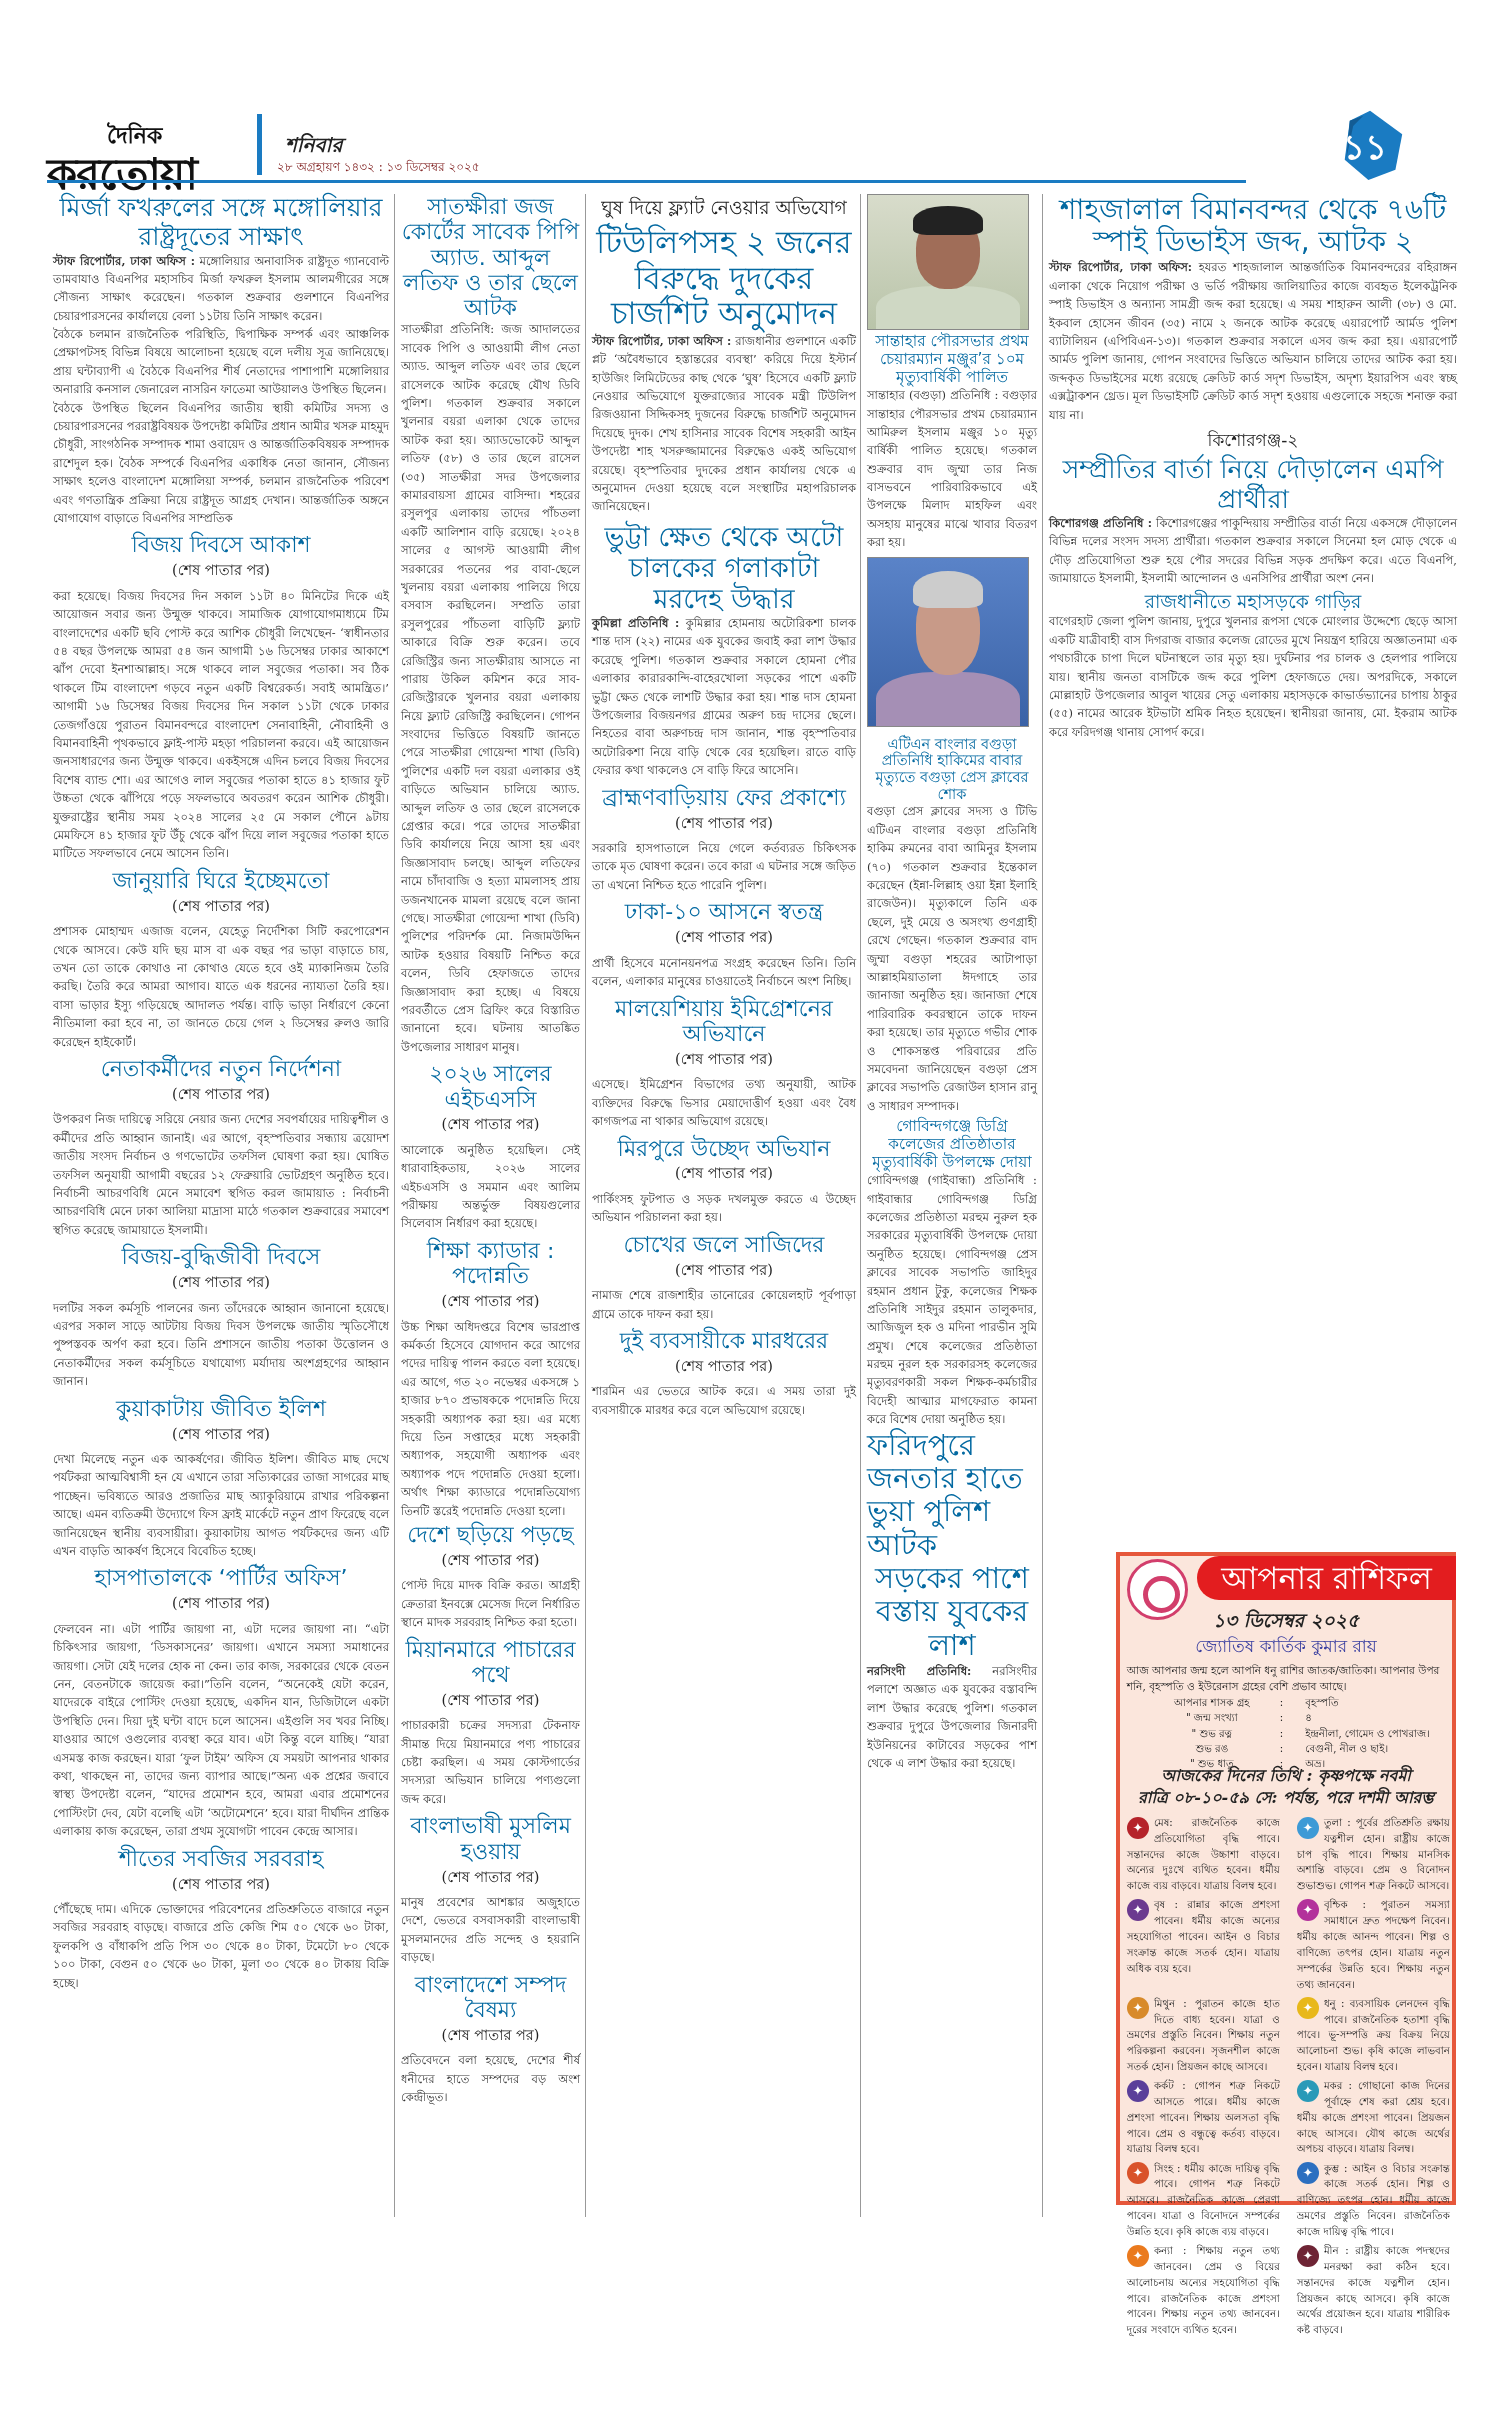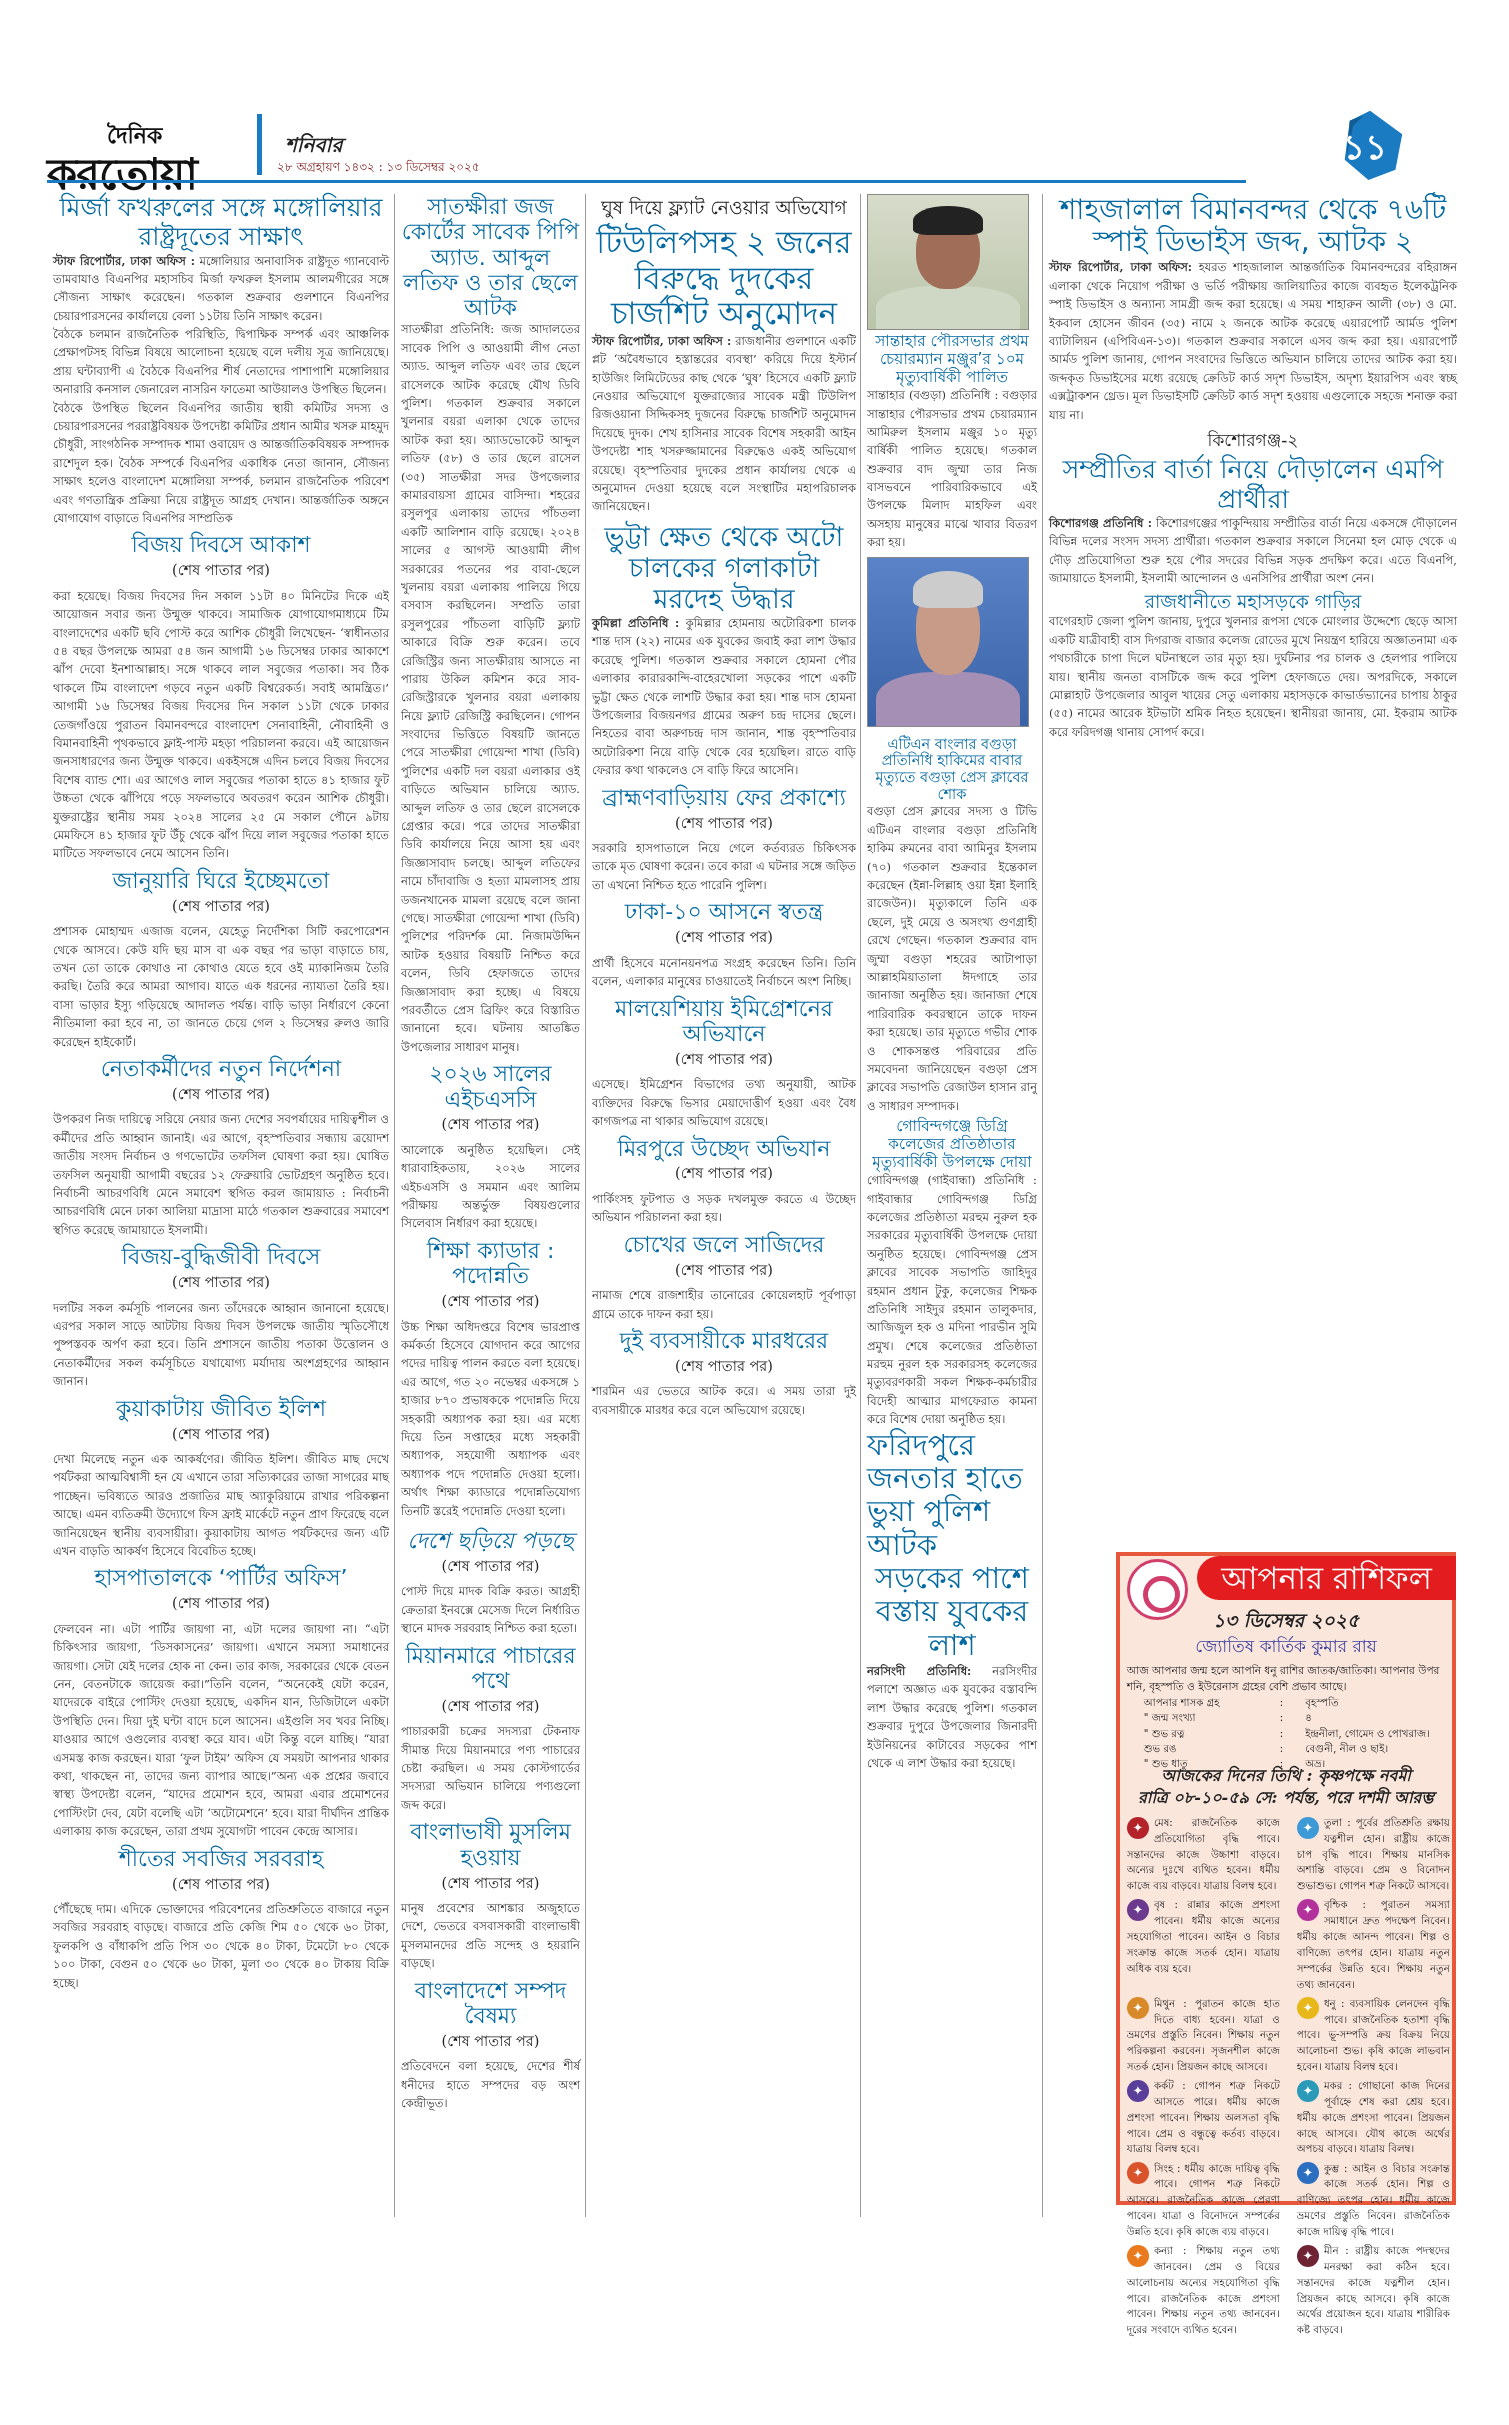--- a/index.html
+++ b/index.html
@@ -33,21 +33,21 @@
   .photo.blue .shirt { background: #a58fb5; }
   .rashi { position: absolute; left: 1116px; top: 1552px; width: 340px; height: 653px; border: 4.3px solid #e6573b; background: #fbe6dc; }
   .rashi-head { position: absolute; left: 77px; top: 0; width: 259px; height: 44px; background: #e31d1f; border-radius: 25.5px 0 0 25.5px; color: #fff; font-size: 31px; text-align: center; line-height: 44px; font-family: "DejaVu Sans", sans-serif; }
   .wheel { position: absolute; left: 6.8px; top: 3.4px; width: 61px; height: 61px; border-radius: 50%; border: 3.4px solid #d23e6c; background: #fff; }
   .wheel::after { content: ""; position: absolute; left: 13.6px; top: 13.6px; width: 27px; height: 27px; border-radius: 50%; border: 5.1px solid #d23e6c; }
   .r-date { position: absolute; left: 0; top: 51px; width: 100%; text-align: center; font-size: 18.7px; font-weight: bold; font-style: italic; }
   .r-author { position: absolute; left: 0; top: 77px; width: 100%; text-align: center; font-size: 17px; color: #3a3fa0; }
   .r-intro { position: absolute; left: 6.8px; top: 106px; width: 323px; font-size: 10.6px; line-height: 1.55; }
   .r-table { position: absolute; left: 6.8px; top: 139px; width: 323px; font-size: 10.2px; line-height: 1.5; }
   .r-table div { display: flex; }
-  .r-table .k { width: 153px; padding-left: 17px; }
+  .r-table .k { width: 153px; padding-left: 17px; text-align: center; }
   .r-table .c { width: 25.5px; }
   .r-tithi { position: absolute; left: 0; top: 209px; width: 100%; text-align: center; font-size: 16px; font-weight: bold; font-style: italic; line-height: 1.35; }
   .signs { position: absolute; left: 6.8px; top: 259px; width: 323px; display: grid; grid-template-columns: 1fr 1fr; column-gap: 17px; }
   .sign { font-size: 10.2px; line-height: 1.55; margin-bottom: 3.4px; text-align: justify; }
   .sign-icon { float: left; width: 22px; height: 22px; border-radius: 50%; margin: 1.7px 5.1px 0 0; color: #fff; text-align: center; line-height: 22px; font-size: 12.8px; }
   .vrule { position: absolute; width: 0.9px; background: #999; }
 </style>
 </head>
 <body>
 
@@ -101,21 +101,21 @@
 <div class="col" style="left:401px; width:179px;">
   <div class="hl hl-m">সাতক্ষীরা জজ কোর্টের সাবেক পিপি অ্যাড. আব্দুল লতিফ ও তার ছেলে আটক</div>
   <div class="body">সাতক্ষীরা প্রতিনিধি: জজ আদালতের সাবেক পিপি ও আওয়ামী লীগ নেতা অ্যাড. আব্দুল লতিফ এবং তার ছেলে রাসেলকে আটক করেছে যৌথ ডিবি পুলিশ। গতকাল শুক্রবার সকালে খুলনার বয়রা এলাকা থেকে তাদের আটক করা হয়। অ্যাডভোকেট আব্দুল লতিফ (৫৮) ও তার ছেলে রাসেল (৩৫) সাতক্ষীরা সদর উপজেলার কামারবায়সা গ্রামের বাসিন্দা। শহরের রসুলপুর এলাকায় তাদের পাঁচতলা একটি আলিশান বাড়ি রয়েছে। ২০২৪ সালের ৫ আগস্ট আওয়ামী লীগ সরকারের পতনের পর বাবা-ছেলে খুলনায় বয়রা এলাকায় পালিয়ে গিয়ে বসবাস করছিলেন। সম্প্রতি তারা রসুলপুরের পাঁচতলা বাড়িটি ফ্ল্যাট আকারে বিক্রি শুরু করেন। তবে রেজিস্ট্রির জন্য সাতক্ষীরায় আসতে না পারায় উকিল কমিশন করে সাব-রেজিস্ট্রারকে খুলনার বয়রা এলাকায় নিয়ে ফ্ল্যাট রেজিস্ট্রি করছিলেন। গোপন সংবাদের ভিত্তিতে বিষয়টি জানতে পেরে সাতক্ষীরা গোয়েন্দা শাখা (ডিবি) পুলিশের একটি দল বয়রা এলাকার ওই বাড়িতে অভিযান চালিয়ে অ্যাড. আব্দুল লতিফ ও তার ছেলে রাসেলকে গ্রেপ্তার করে। পরে তাদের সাতক্ষীরা ডিবি কার্যালয়ে নিয়ে আসা হয় এবং জিজ্ঞাসাবাদ চলছে। আব্দুল লতিফের নামে চাঁদাবাজি ও হত্যা মামলাসহ প্রায় ডজনখানেক মামলা রয়েছে বলে জানা গেছে। সাতক্ষীরা গোয়েন্দা শাখা (ডিবি) পুলিশের পরিদর্শক মো. নিজামউদ্দিন আটক হওয়ার বিষয়টি নিশ্চিত করে বলেন, ডিবি হেফাজতে তাদের জিজ্ঞাসাবাদ করা হচ্ছে। এ বিষয়ে পরবর্তীতে প্রেস ব্রিফিং করে বিস্তারিত জানানো হবে। ঘটনায় আতঙ্কিত উপজেলার সাধারণ মানুষ।</div>
   <div id="col2-stories">
       <div class="hl hl-m" style="margin-top: 5.1px;">২০২৬ সালের এইচএসসি</div>
       <div class="cont">(শেষ পাতার পর)</div>
       <div class="body">আলোকে অনুষ্ঠিত হয়েছিল। সেই ধারাবাহিকতায়, ২০২৬ সালের এইচএসসি ও সমমান এবং আলিম পরীক্ষায় অন্তর্ভুক্ত বিষয়গুলোর সিলেবাস নির্ধারণ করা হয়েছে।</div>
       <div class="hl hl-m" style="margin-top: 5.1px;">শিক্ষা ক্যাডার : পদোন্নতি</div>
       <div class="cont">(শেষ পাতার পর)</div>
       <div class="body">উচ্চ শিক্ষা অধিদপ্তরে বিশেষ ভারপ্রাপ্ত কর্মকর্তা হিসেবে যোগদান করে আগের পদের দায়িত্ব পালন করতে বলা হয়েছে। এর আগে, গত ২০ নভেম্বর একসঙ্গে ১ হাজার ৮৭০ প্রভাষককে পদোন্নতি দিয়ে সহকারী অধ্যাপক করা হয়। এর মধ্যে দিয়ে তিন সপ্তাহের মধ্যে সহকারী অধ্যাপক, সহযোগী অধ্যাপক এবং অধ্যাপক পদে পদোন্নতি দেওয়া হলো। অর্থাৎ শিক্ষা ক্যাডারে পদোন্নতিযোগ্য তিনটি স্তরেই পদোন্নতি দেওয়া হলো।</div>
-      <div class="hl hl-m" style="margin-top: 8px; font-style: italic;">দেশে ছড়িয়ে পড়ছে</div>
+      <div class="hl hl-m" style="margin-top: 2px;">দেশে ছড়িয়ে পড়ছে</div>
       <div class="cont">(শেষ পাতার পর)</div>
       <div class="body">পোস্ট দিয়ে মাদক বিক্রি করত। আগ্রহী ক্রেতারা ইনবক্সে মেসেজ দিলে নির্ধারিত স্থানে মাদক সরবরাহ নিশ্চিত করা হতো।</div>
       <div class="hl hl-m" style="margin-top: 5.1px;">মিয়ানমারে পাচারের পথে</div>
       <div class="cont">(শেষ পাতার পর)</div>
       <div class="body">পাচারকারী চক্রের সদস্যরা টেকনাফ সীমান্ত দিয়ে মিয়ানমারে পণ্য পাচারের চেষ্টা করছিল। এ সময় কোস্টগার্ডের সদস্যরা অভিযান চালিয়ে পণ্যগুলো জব্দ করে।</div>
       <div class="hl hl-m" style="margin-top: 5.1px;">বাংলাভাষী মুসলিম হওয়ায়</div>
       <div class="cont">(শেষ পাতার পর)</div>
       <div class="body">মানুষ প্রবেশের আশঙ্কার অজুহাতে দেশে, ভেতরে বসবাসকারী বাংলাভাষী মুসলমানদের প্রতি সন্দেহ ও হয়রানি বাড়ছে।</div>
       <div class="hl hl-m" style="margin-top: 5.1px;">বাংলাদেশে সম্পদ বৈষম্য</div>
       <div class="cont">(শেষ পাতার পর)</div>

